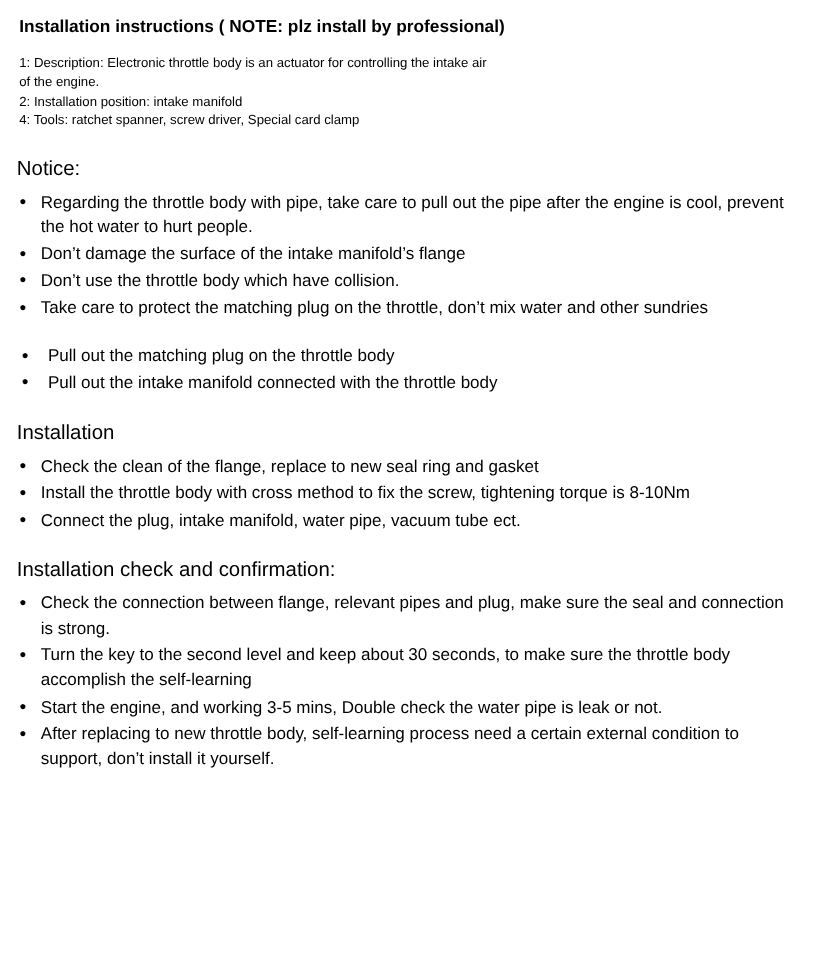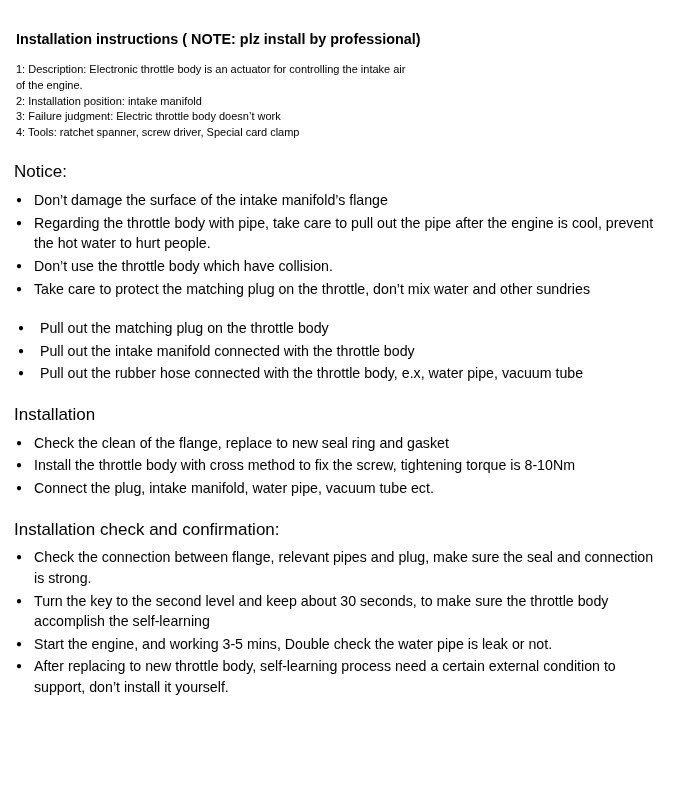--- a/index.html
+++ b/index.html
@@ -17,21 +17,21 @@
   .page {
     box-sizing: border-box;
     width: 679px;
     height: 799px;
     padding: 14px 18px 0 12px;
   }
   .doc-title {
     font-size: 14.4px;
     font-weight: bold;
     line-height: 1.35;
-    margin: 16px 0 13px 4px;
+    margin: 0 0 13px 4px;
   }
   .plain-line {
     font-size: 11px;
     line-height: 1.42;
     margin: 0 0 0 2px;
   }
   .numbered {
     margin: 0 0 0 2px;
   }
   .section-head {
@@ -74,43 +74,41 @@
 <body>
 
 <div class="page">
 
   <div class="doc-title">Installation instructions ( NOTE: plz install by professional)</div>
 
   <div class="numbered">
     <div class="plain-line">1: Description: Electronic throttle body is an actuator for controlling the intake air</div>
     <div class="plain-line">of the engine.</div>
     <div class="plain-line">2: Installation position: intake manifold</div>
-    <div class="plain-line">3: Failure judgment: Electric throttle body doesn’t work</div>
     <div class="plain-line">4: Tools: ratchet spanner, screw driver, Special card clamp</div>
   </div>
 
   <div class="gap-lg"></div>
 
   <div class="block">
     <div class="section-head">Notice:</div>
     <ul class="bullets">
+      <li>Regarding the throttle body with pipe, take care to pull out the pipe after the engine is cool, prevent the hot water to hurt people.</li>
       <li>Don’t damage the surface of the intake manifold’s flange</li>
-      <li>Regarding the throttle body with pipe, take care to pull out the pipe after the engine is cool, prevent the hot water to hurt people.</li>
       <li>Don’t use the throttle body which have collision.</li>
       <li>Take care to protect the matching plug on the throttle, don’t mix water and other sundries</li>
     </ul>
   </div>
 
   <div class="gap-md"></div>
 
   <div class="block">
     <ul class="bullets wide">
       <li>Pull out the matching plug on the throttle body</li>
       <li>Pull out the intake manifold connected with the throttle body</li>
-      <li>Pull out the rubber hose connected with the throttle body, e.x, water pipe, vacuum tube</li>
     </ul>
   </div>
 
   <div class="gap-md"></div>
 
   <div class="block">
     <div class="section-head">Installation</div>
     <ul class="bullets">
       <li>Check the clean of the flange, replace to new seal ring and gasket</li>
       <li>Install the throttle body with cross method to fix the screw, tightening torque is 8-10Nm</li>

